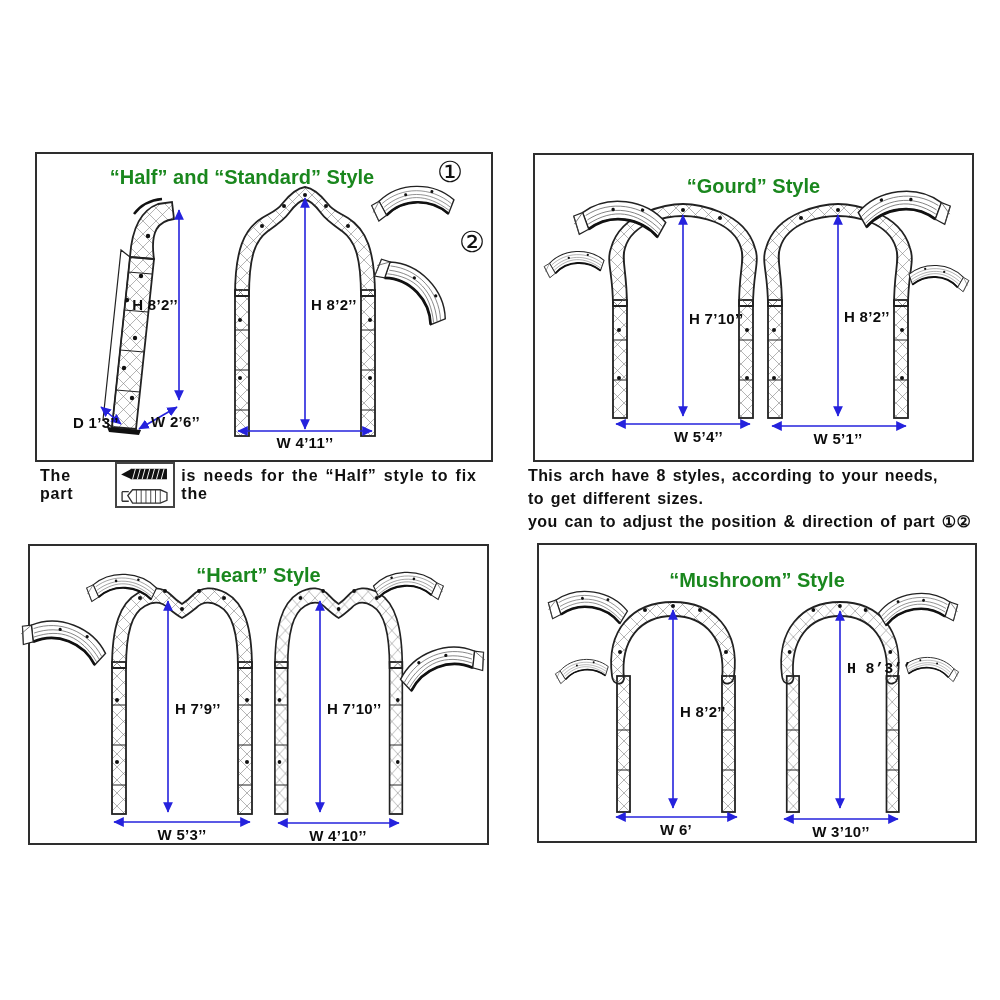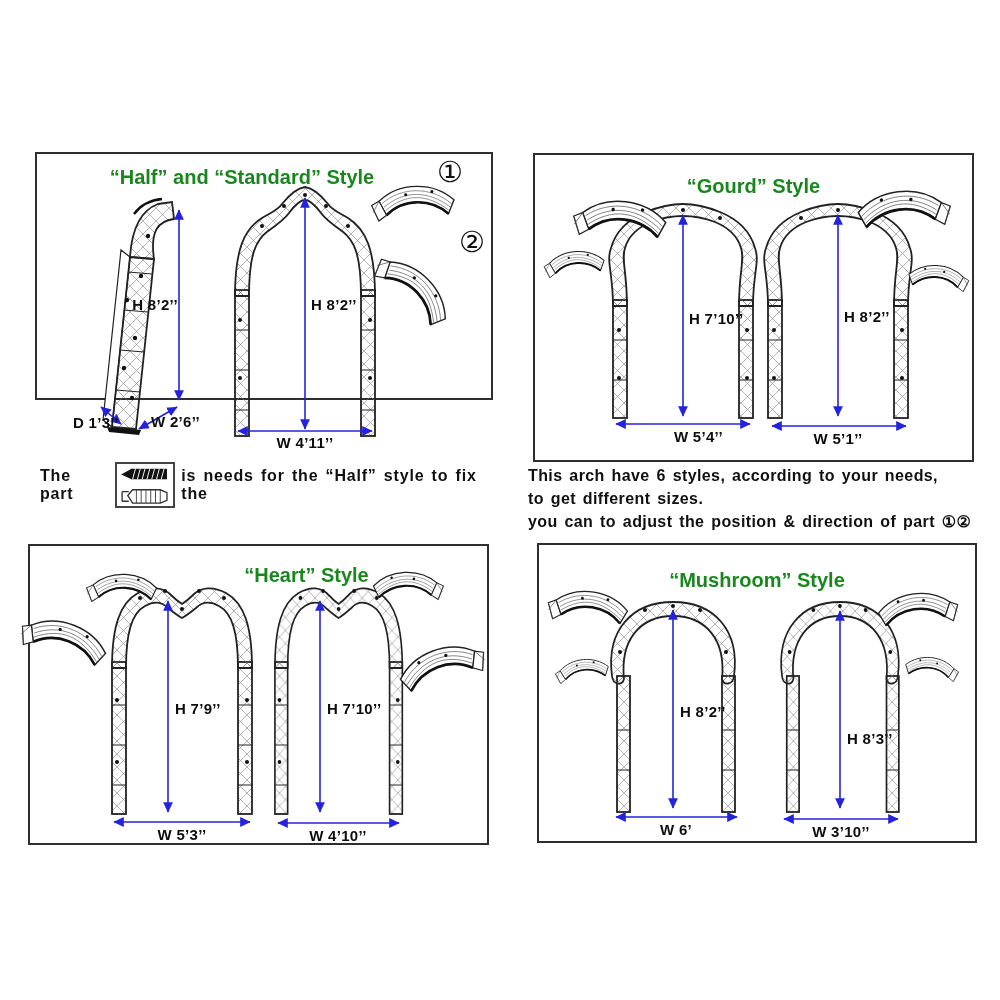--- a/index.html
+++ b/index.html
@@ -1,27 +1,27 @@
 <!DOCTYPE html>
 <html><head>
 <meta charset="utf-8">
 <style>
   html,body{margin:0;padding:0;background:#fff;}
   .stage{position:relative;width:1000px;height:1000px;background:#fff;overflow:hidden;
          font-family:"Liberation Sans",sans-serif;}
   .panel{position:absolute;background:#fff;border:2px solid #2e2e2e;box-sizing:border-box;}
-  #panel-half-standard{left:35px;top:152px;width:458px;height:248px;}
+  #panel-half-standard{left:35px;top:152px;width:458px;height:310px;}
   #panel-gourd{left:533px;top:153px;width:441px;height:309px;}
   #panel-heart{left:28px;top:544px;width:461px;height:301px;}
   #panel-mushroom{left:537px;top:543px;width:440px;height:300px;}
   .title{position:absolute;font-weight:bold;font-size:20px;color:#1a871e;
          text-align:center;white-space:nowrap;}
   #title-1{left:10px;top:12px;width:390px;}
   #title-2{left:0;top:20px;width:100%;}
-  #title-3{left:0;top:18px;width:100%;padding-left:48px;}
+  #title-3{left:0;top:18px;width:100%;}
   #title-4{left:0;top:24px;width:100%;}
   .art{position:absolute;left:0;top:0;width:1000px;height:1000px;pointer-events:none;}
   .dim{position:absolute;font-weight:bold;font-size:15px;color:#0d0d0d;
        letter-spacing:.3px;white-space:nowrap;}
   .dim.c{width:80px;text-align:center;}
   .dim.r{width:56px;text-align:right;}
   .badge{position:absolute;font-size:29px;line-height:1;color:#111;
          font-family:"DejaVu Sans",sans-serif;}
   .note{position:absolute;font-size:16px;font-weight:600;color:#101010;
         letter-spacing:.8px;word-spacing:2px;}
@@ -204,21 +204,21 @@
   <div class="dim" style="left:844px;top:308px;">H 8’2’’</div>
   <div class="dim c" style="left:643px;top:428px;text-align:right;">W 5’4’’</div>
   <div class="dim c" style="left:798px;top:430px;">W 5’1’’</div>
 
   <div class="dim" style="left:175px;top:700px;">H 7’9’’</div>
   <div class="dim" style="left:327px;top:700px;">H 7’10’’</div>
   <div class="dim c" style="left:142px;top:826px;">W 5’3’’</div>
   <div class="dim c" style="left:298px;top:827px;">W 4’10’’</div>
 
   <div class="dim" style="left:680px;top:703px;">H 8’2’’</div>
-  <div class="dim" style="left:847px;top:730px;">H 8’3’’</div>
+  <div class="dim" style="left:847px;top:661px;font-family:Liberation Mono, monospace;">H 8’3’’</div>
   <div class="dim c" style="left:636px;top:821px;">W 6’</div>
   <div class="dim c" style="left:801px;top:823px;">W 3’10’’</div>
 
   <div class="note" id="note-left">
     <div class="row">
       <span>The part</span>
       <span class="screwbox">
         <svg width="54" height="42" viewBox="0 0 56 44" aria-hidden="true">
           <path d="M3,11 L14,5 L14,16 Z" fill="#111"></path>
           <rect x="13" y="5" width="38" height="11" fill="#111"></rect>
@@ -226,18 +226,18 @@
           <path d="M10,33 L15,27 L44,27 L51,30 L51,38 L44,41 L15,41 Z" fill="#fff" stroke="#333" stroke-width="1.4"></path>
           <path d="M19,27 v14 M24,27 v14 M29,27 v14 M34,27 v14 M39,27 v14 M44,27 v14" stroke="#333" stroke-width="0.9"></path>
           <path d="M4,29 h7 M4,39 h7 M4,29 v10" stroke="#333" stroke-width="1.4" fill="none"></path>
         </svg>
       </span>
       <span>is needs for the “Half” style to fix the</span>
     </div>
   </div>
 
   <div class="note" id="note-right">
-    <div>This arch have 6 styles, according to your needs,</div>
+    <div>This arch have 8 styles, according to your needs,</div>
     <div>to get different sizes.</div>
     <div>you can to adjust the position &amp; direction of part ①②</div>
   </div>
 
 </div>
 
 </body></html>

